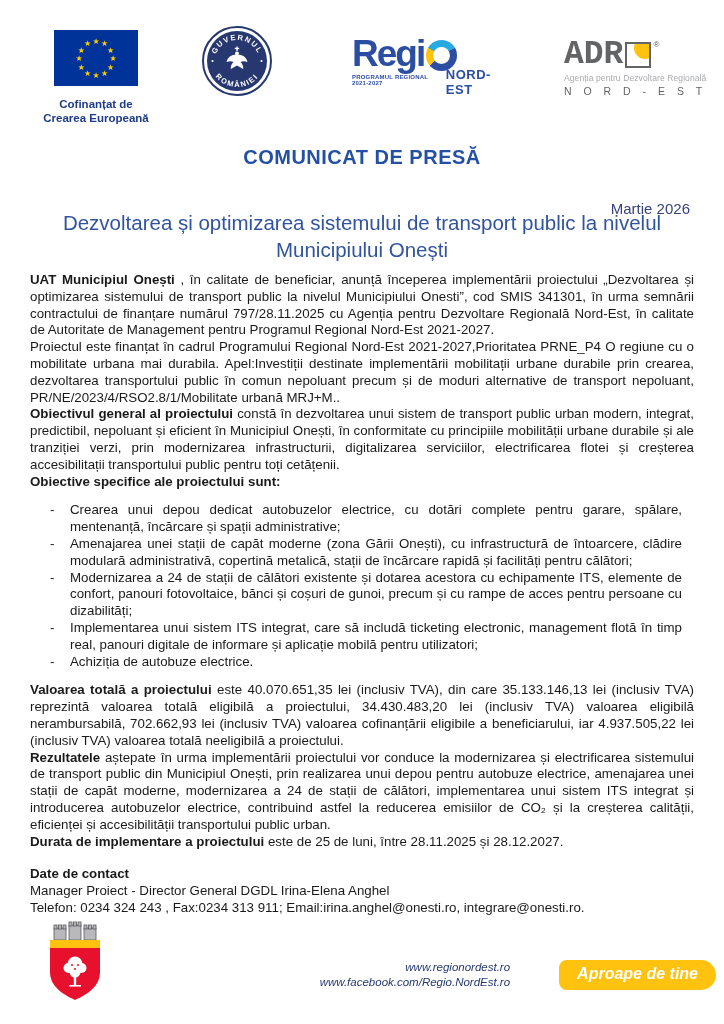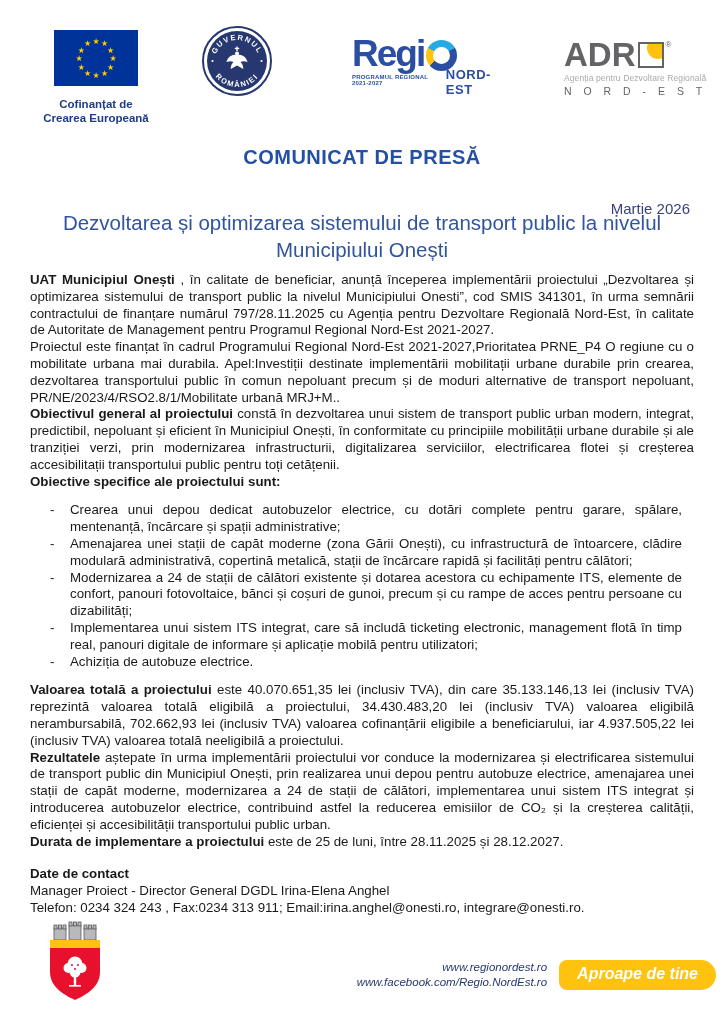--- a/index.html
+++ b/index.html
@@ -14,21 +14,21 @@
   .regio-row{display:flex;align-items:center;}
   .regio-word{font-size:37px;font-weight:bold;letter-spacing:-2px;color:var(--brand-blue,#2b4ea2);line-height:36px;}
   .regio-o{position:relative;width:31px;height:31px;margin-left:2px;margin-top:3px;border-radius:50%;
            background:conic-gradient(from 230deg,#ffc20e 0 70deg,#27aae1 70deg 190deg,#2b4ea2 190deg 360deg);}
   .regio-o-inner{position:absolute;left:7px;top:7px;width:17px;height:17px;border-radius:50%;background:#fff;}
   .regio-sub{display:flex;justify-content:space-between;align-items:baseline;margin-top:-5px;}
   .regio-program{font-size:6px;font-weight:bold;color:var(--brand-blue,#2b4ea2);letter-spacing:0.2px;}
   .regio-region{font-size:13px;font-weight:bold;color:var(--brand-blue,#2b4ea2);letter-spacing:0.5px;}
   .logo-adr{position:absolute;top:40px;left:564px;width:158px;}
   .adr-row{display:flex;align-items:flex-start;}
-  .adr-word{font-size:33px;line-height:30px;font-weight:bold;color:var(--adr-gray,#636466);letter-spacing:0px;}
+  .adr-word{font-size:33px;line-height:30px;font-weight:bold;color:var(--adr-gray,#636466);letter-spacing:0px;font-family:Liberation Mono, monospace;}
   .adr-square{position:relative;display:inline-block;width:22px;height:22px;border:2.5px solid var(--adr-gray,#636466);
               margin-left:2px;margin-top:2px;overflow:hidden;background:#fff;}
   .adr-square::after{content:"";position:absolute;width:22px;height:22px;border-radius:50%;
                      background:var(--accent-yellow,#ffc20e);right:-7px;top:-7px;}
   .adr-reg{font-size:8px;color:var(--adr-gray,#636466);margin-left:2px;line-height:10px;}
   .adr-line1{margin-top:3px;font-size:8.5px;color:var(--adr-light-gray,#a7a9ac);letter-spacing:0.1px;}
   .adr-line2{margin-top:2px;font-size:10.5px;color:var(--adr-gray,#58595b);letter-spacing:4.5px;}
 
   
   .kicker{position:absolute;top:146px;left:0;width:100%;text-align:center;
@@ -42,24 +42,24 @@
            font-size:13.3px;line-height:16.8px;}
   .content p{margin:0;}
   .content b{font-weight:bold;}
   ul.objectives{margin:12px;padding:0;list-style:none;}
   ul.objectives li{position:relative;padding-left:28px;}
   ul.objectives li::before{content:"-";position:absolute;left:8px;}
   .blank-line{height:16px;}
 
   
   .coa{position:absolute;left:44px;top:920px;}
-  .footer-right{position:absolute;right:8px;top:960px;display:flex;align-items:center;gap:12px;}
+  .footer-right{position:absolute;right:8px;top:960px;display:flex;align-items:center;gap:25px;}
   .footer-links{text-align:right;font-style:italic;font-size:11.5px;line-height:15px;color:var(--link-navy,#26386f);}
   .badge{background:var(--accent-yellow,#ffc20e);color:#fff;font-weight:bold;font-style:italic;
-         font-size:16px;padding:5px 18px 7px 18px;border-radius:9px 17px 17px 9px;}
+         font-size:16px;padding:5px 18px 7px 18px;border-radius:9px 17px 17px 9px;margin-left:24px;}
 </style>
 </head>
 <body>
 
 <div class="page">
 
   <div class="logo-eu">
     <svg width="84" height="56" viewBox="0 0 84 56">
       <rect width="84" height="56" style="fill:var(--eu-flag-blue,#003399)"></rect>
       <g style="fill:var(--eu-star-yellow,#FFCC00);font-size:8px;font-family:'DejaVu Sans',sans-serif" text-anchor="middle">

